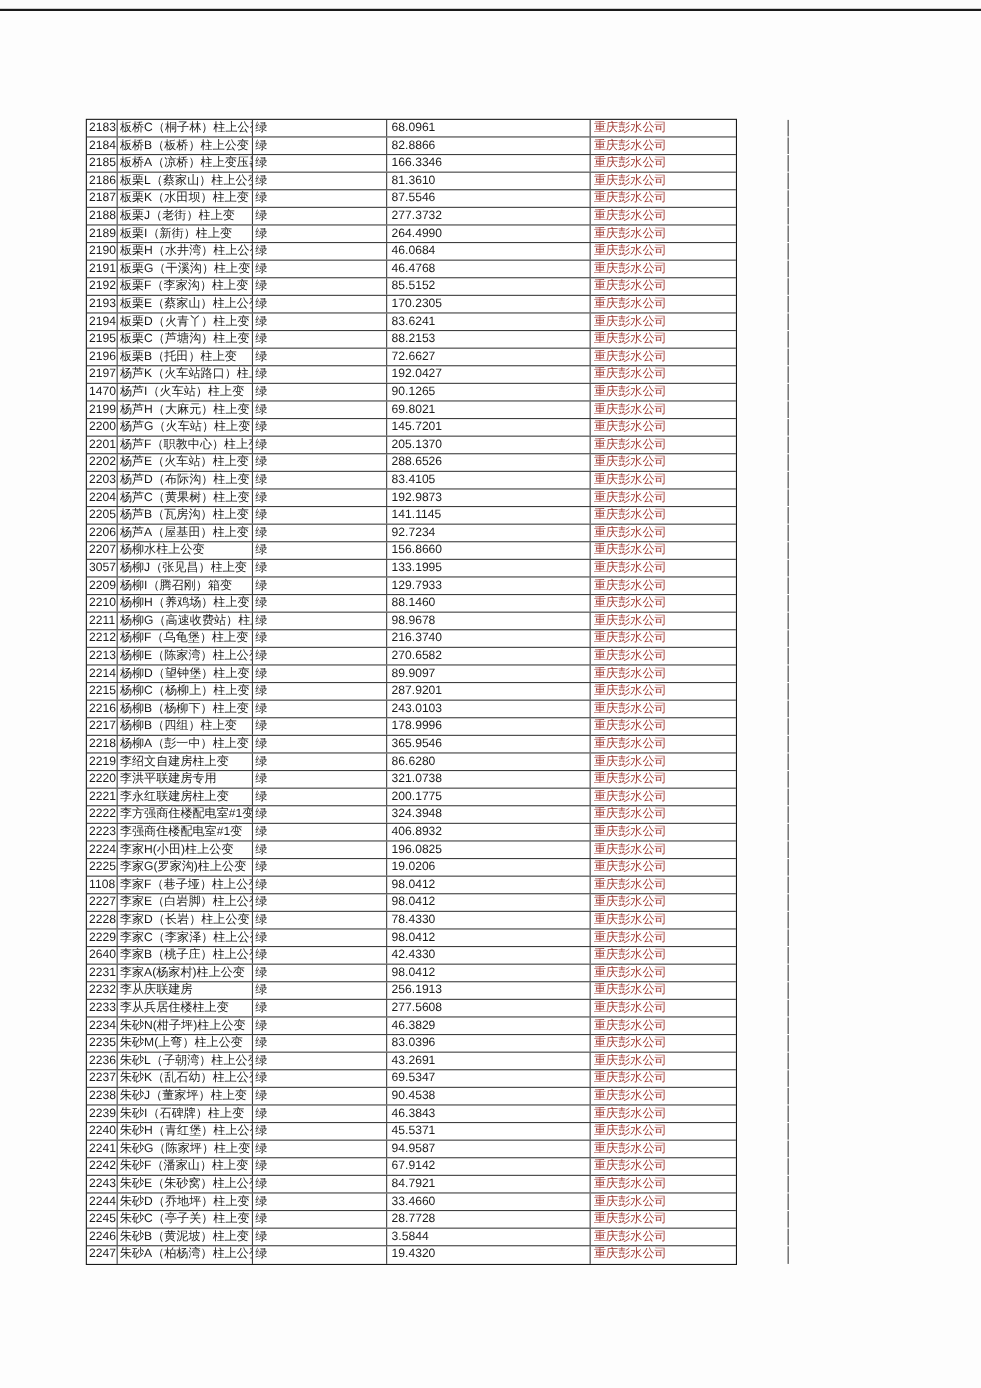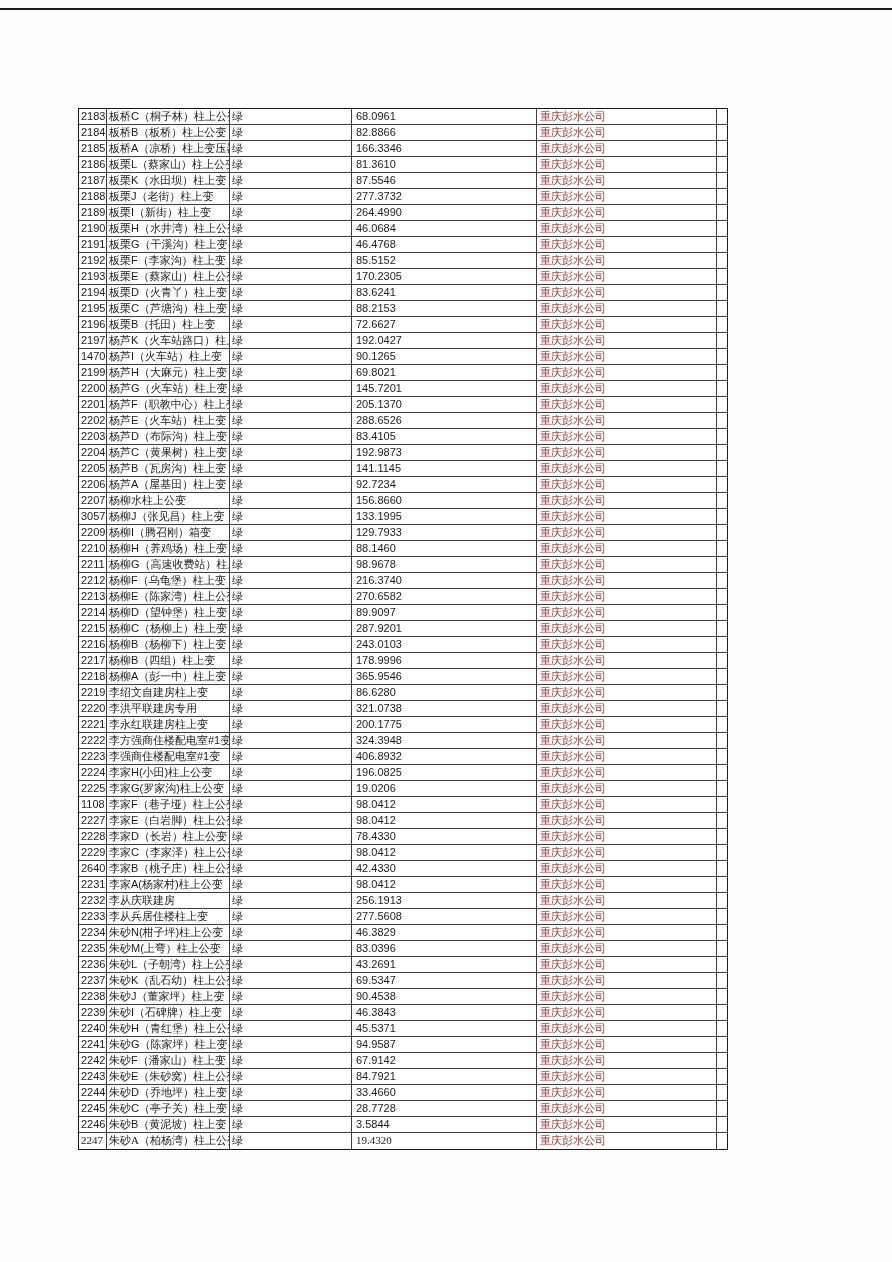--- a/index.html
+++ b/index.html
@@ -6,30 +6,30 @@
   body{
     width:892px;height:1262px;position:relative;overflow:hidden;
     background:#fdfdfd;
     font-family:"Liberation Sans","DejaVu Sans",sans-serif;
   }
   .top-rule{
     position:absolute;left:0;top:8px;width:892px;height:2px;
     background:#1b1b1b;
   }
   .sheet{
-    position:absolute;left:78px;top:108px;width:650px;
+    position:absolute;left:78px;top:108px;width:592px;
     border:1px solid #1a1a1a;background:#ffffff;box-sizing:border-box;
   }
   .row{
     display:grid;
     grid-template-columns:28px 123px 122px 185px 180px 10px;
     height:16px;box-sizing:border-box;
     border-bottom:1px solid #3f3f3f;
   }
-  .row:last-child{border-bottom:none;font-family:Liberation Serif, serif;}
+  .row:last-child{border-bottom:none;}
   .cell{
     box-sizing:border-box;height:100%;
     border-right:1px solid #3f3f3f;
     font-size:11px;line-height:15px;
     color:#1c1c1c;
     white-space:nowrap;overflow:hidden;
     padding-left:2px;
   }
   .cell.c3{padding-left:4px;}
   .cell.c4{color:var(--company-color,#a03a33);padding-left:3px;}

